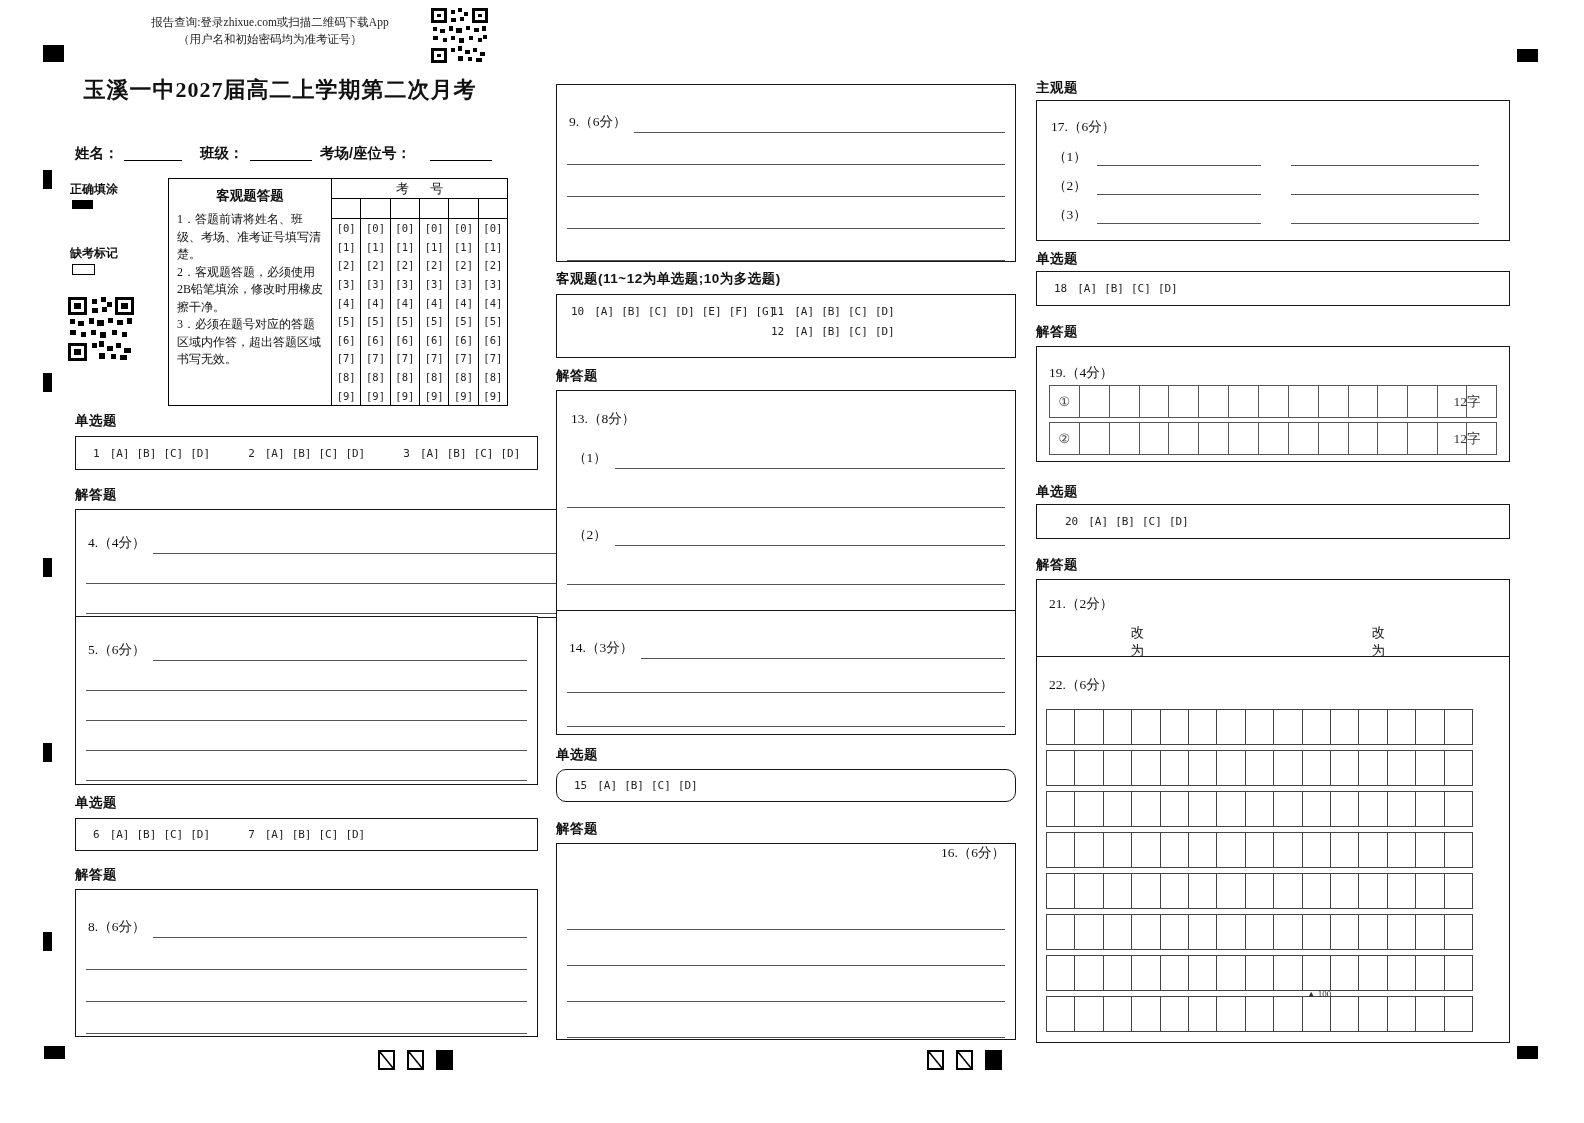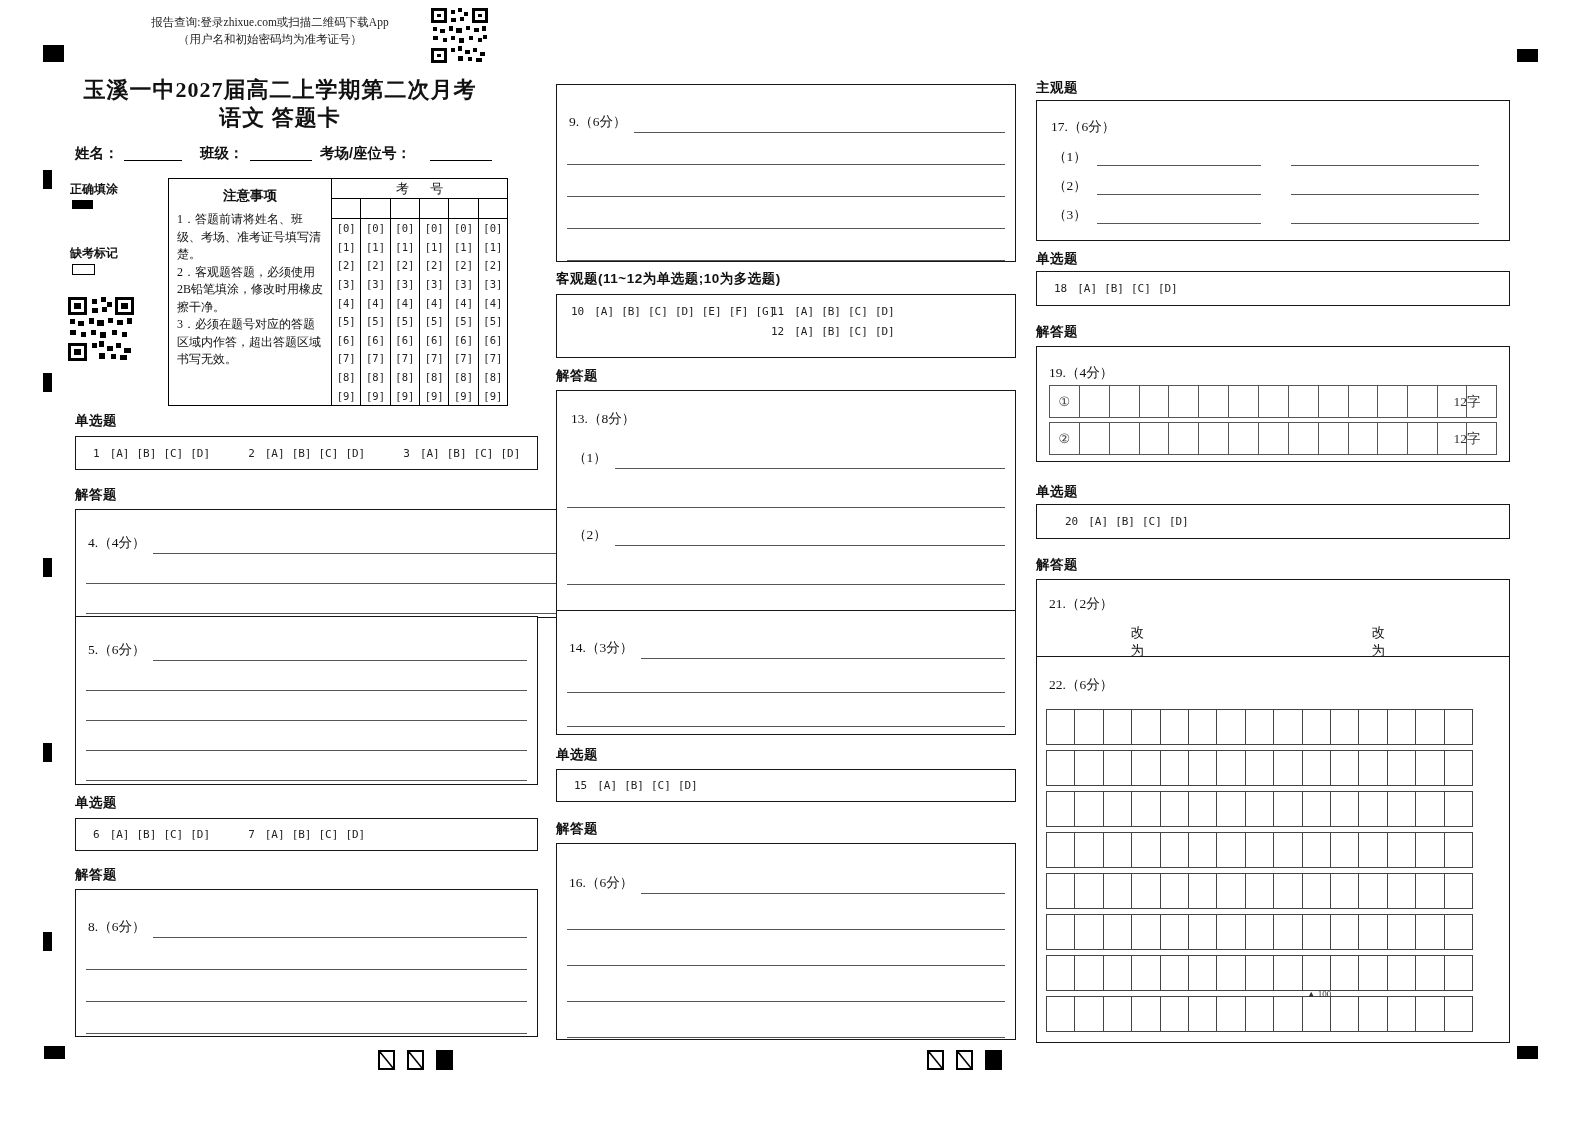--- a/index.html
+++ b/index.html
@@ -45,21 +45,21 @@
   .qrow{display:flex;align-items:flex-end;margin:0 10px 0 12px;}
   .qrow .qlabel{padding-bottom:2px;}
   .inline-line{flex:1;border-bottom:1.2px solid #555;margin-left:8px;}
   .wline{border-bottom:1.2px solid #555;margin:0 10px;}
   .q4 .qrow,.q5 .qrow{height:44px;} .q4 .wline,.q5 .wline{height:29px;}
   .q8 .qrow{height:48px;} .q8 .wline{height:31px;}
   .q9 .qrow{height:48px;} .q9 .wline{height:31px;}
   .q13 .qtop{padding:18px 0 0 14px;height:22px;}
   .q13 .qrow{height:38px;margin-left:16px;} .q13 .wline{height:38px;}
   .q14 .qrow{height:48px;} .q14 .wline{height:33px;}
-  .q16 .qrow{height:50px;} .q16 .wline{height:35px;}
+  .q16 .qrow{height:50px;flex-direction:column;} .q16 .wline{height:35px;}
   
   .q17 .qtop{padding:16px 0 0 14px;height:20px;}
   .p17{display:flex;align-items:flex-end;height:29px;margin:0 30px 0 16px;font-size:13.5px;}
   .b17a{flex:1;border-bottom:1.2px solid #555;margin-left:10px;}
   .b17b{flex:1.15;border-bottom:1.2px solid #555;margin-left:30px;}
   
   .q19 .qtop{padding:16px 0 0 12px;height:22px;}
   .crow{display:flex;height:33px;margin:0 12px;}
   .crow+.crow{margin-top:4px;}
   .ccell{flex:1;border:1.1px solid #555;border-left:none;display:flex;align-items:center;justify-content:center;}
@@ -139,21 +139,20 @@
         <rect x="34" y="42" width="5" height="4"></rect>
       <rect x="42" y="40" width="4" height="4"></rect>
         <rect x="49" y="44" width="5" height="4"></rect>
         <rect x="27" y="48" width="5" height="5"></rect>
       <rect x="37" y="49" width="4" height="4"></rect>
         <rect x="45" y="50" width="6" height="4"></rect>
     </g>
   </svg>
   <div class="title">
     <div>玉溪一中2027届高二上学期第二次月考</div>
-    <div>语文 答题卡</div>
   </div>
   <div class="nameline" style="left:75px;top:144px;">姓名：</div>
   <div class="hline" style="left:124px;top:160px;width:58px;"></div>
   <div class="nameline" style="left:200px;top:144px;">班级：</div>
   <div class="hline" style="left:250px;top:160px;width:62px;"></div>
   <div class="nameline" style="left:320px;top:144px;">考场/座位号：</div>
   <div class="hline" style="left:430px;top:160px;width:62px;"></div>
 
   <div class="legend" style="left:70px;top:181px;">正确填涂</div>
   <div class="fillbox" style="left:72px;top:200px;background:#000;"></div>
@@ -195,21 +194,21 @@
       <rect x="48" y="46" width="5" height="5"></rect>
         <rect x="56" y="51" width="7" height="5"></rect>
         <rect x="31" y="56" width="6" height="6"></rect>
       <rect x="43" y="57" width="5" height="5"></rect>
         <rect x="52" y="58" width="7" height="5"></rect>
     </g>
   </svg>
 
   <div class="nbox">
     <div class="npane">
-      <div class="ntitle">注意事项</div>
+      <div class="ntitle">客观题答题</div>
       <div class="nitems">
         <div>1．答题前请将姓名、班级、考场、准考证号填写清楚。</div>
         <div>2．客观题答题，必须使用2B铅笔填涂，修改时用橡皮擦干净。</div>
         <div>3．必须在题号对应的答题区域内作答，超出答题区域书写无效。</div>
       </div>
     </div>
     <div class="epane">
       <div class="ehead">考 号</div>
       <div class="ecols">
           <div class="egcol">
@@ -448,21 +447,21 @@
         <span class="qlabel">14.（3分）</span>
         <span class="inline-line"></span>
       </div>
     <div>
         <div class="wline"></div>
         <div class="wline"></div>
       </div>
   </div>
 
   <div class="sec" style="left:556px;top:746px;">单选题</div>
-  <div class="box" style="left:556px;top:769px;width:460px;height:33px;">
+  <div class="box" style="left:556px;top:769px;width:460px;height:33px;border-radius:10px;">
     <div class="cwrap">
         <span class="citem">
           <span class="cnum">15</span>
           <span>[A]</span>
           <span>[B]</span>
           <span>[C]</span>
           <span>[D]</span>
         </span>
       </div>
   </div>

